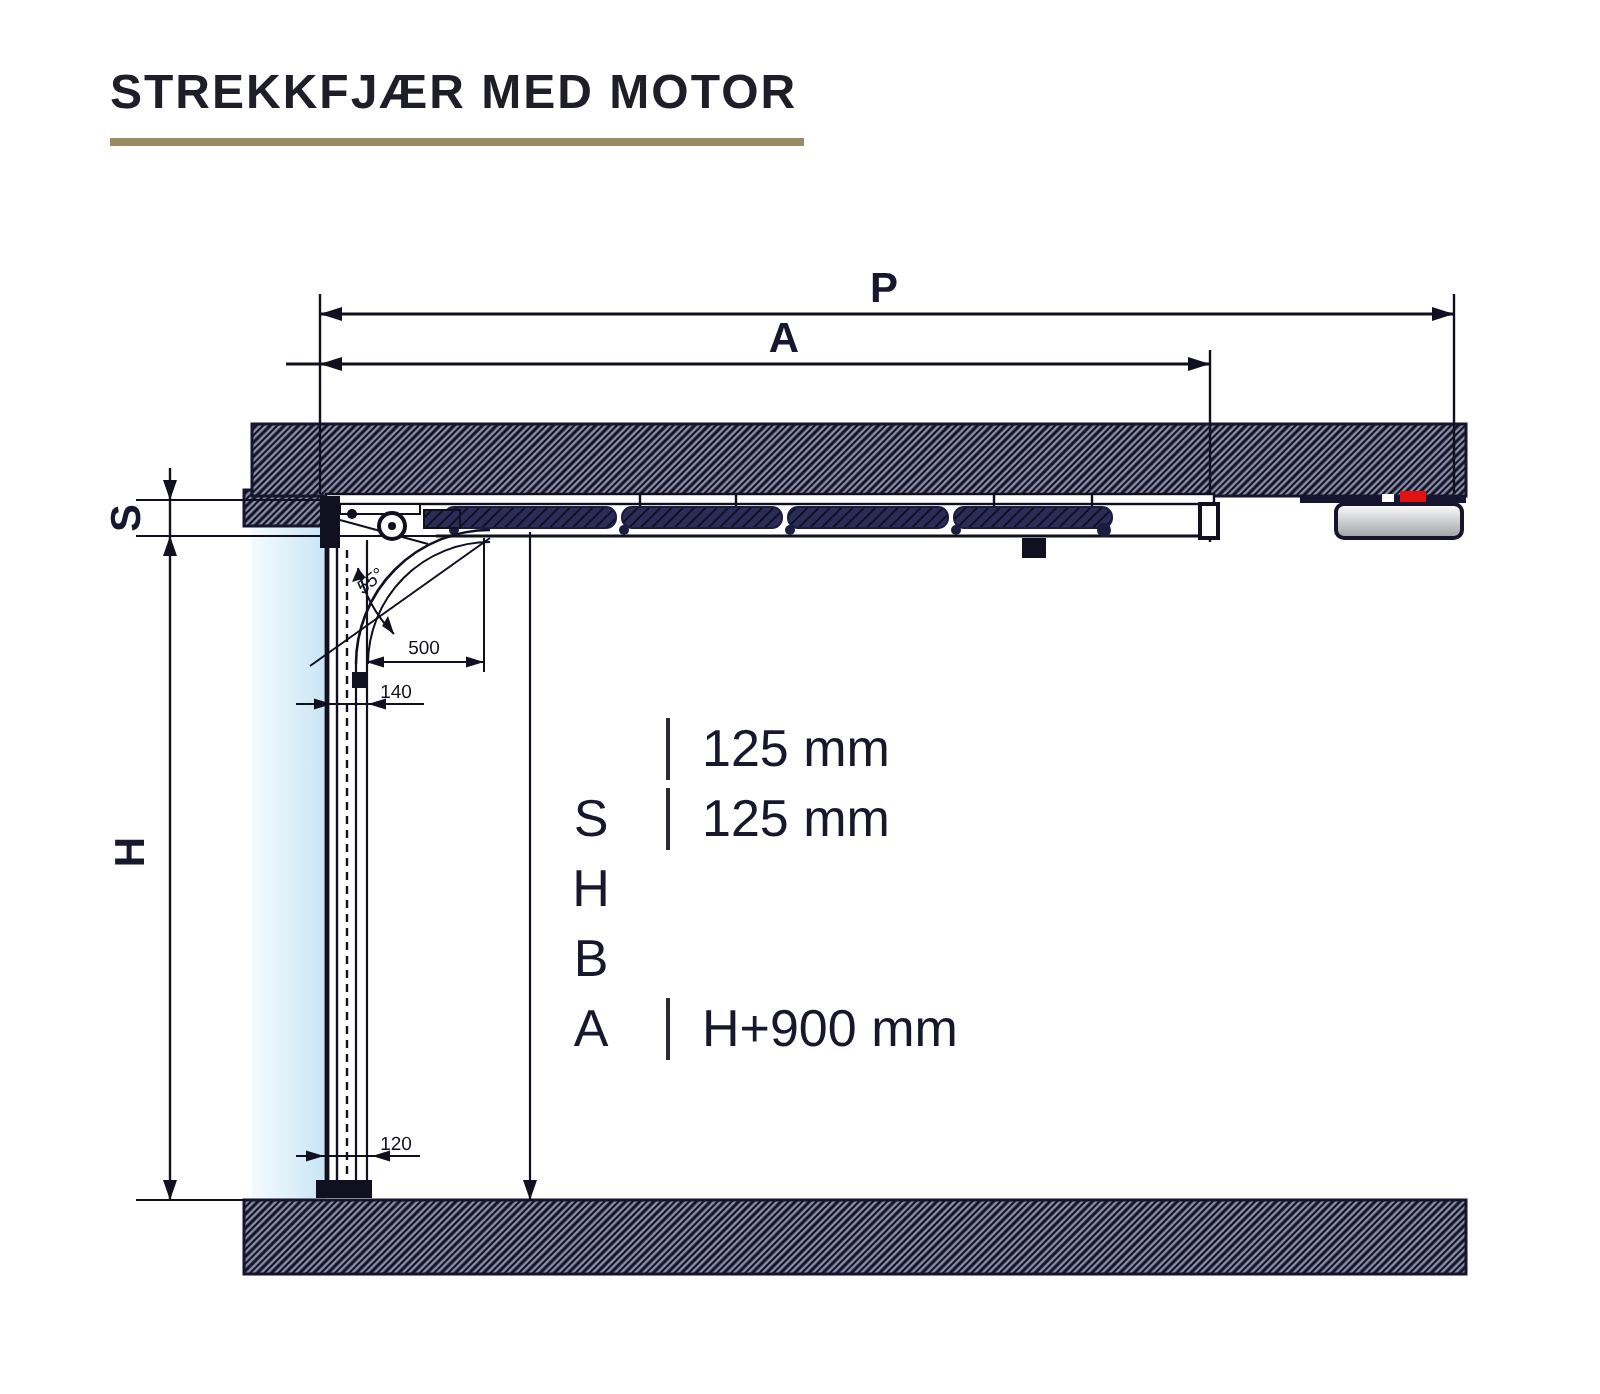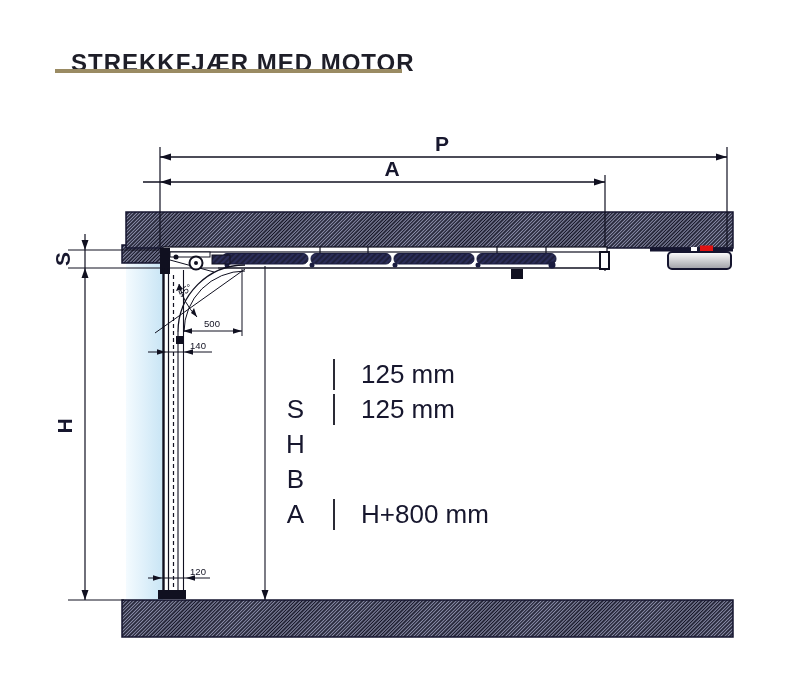--- a/index.html
+++ b/index.html
@@ -1,33 +1,33 @@
 <!DOCTYPE html>
 <html><head>
 <meta charset="utf-8">
 <style>
   html,body{margin:0;padding:0;background:#ffffff;}
   .page{
     position:relative;width:800px;height:697px;background:#ffffff;overflow:hidden;
     font-family:"Liberation Sans", sans-serif;color:#17172e;
   }
   .title{
-    position:absolute;left:55px;top:33px;margin:16px;
+    position:absolute;left:55px;top:33px;margin:0;
     font-size:24px;font-weight:bold;letter-spacing:1px;color:#1e1e28;
   }
   .title-underline{
     position:absolute;left:55px;top:69px;width:347px;height:4px;background:#9a8b63;
   }
   .diagram-svg{position:absolute;left:0;top:0;}
   .legend{
     position:absolute;left:258px;top:357px;font-size:26px;color:#17172e;
   }
   .lrow{display:flex;height:35px;align-items:center;}
   .lkey{width:75px;text-align:center;}
-  .lval{border-left:2px solid #2a2a35;padding-left:26px;white-space:nowrap;}
+  .lval{border-left:2px solid #2a2a35;padding-left:16px;white-space:nowrap;}
   text{font-family:"Liberation Sans", sans-serif;fill:#17172e;}
   .dimbig{font-size:21px;font-weight:600;}
   .dimsmall{font-size:9.5px;fill:#101020;}
   line,path.track{stroke:#101020;}
 </style>
 </head>
 <body>
 
 <div class="page">
 
@@ -194,17 +194,17 @@
       <span class="lval">125 mm</span>
     </div>
     <div class="lrow">
       <span class="lkey">H</span>
     </div>
     <div class="lrow">
       <span class="lkey">B</span>
     </div>
     <div class="lrow">
       <span class="lkey">A</span>
-      <span class="lval">H+800 mm</span>
+      <span class="lval">H+900 mm</span>
     </div>
   </div>
 
 </div>
 
 </body></html>

